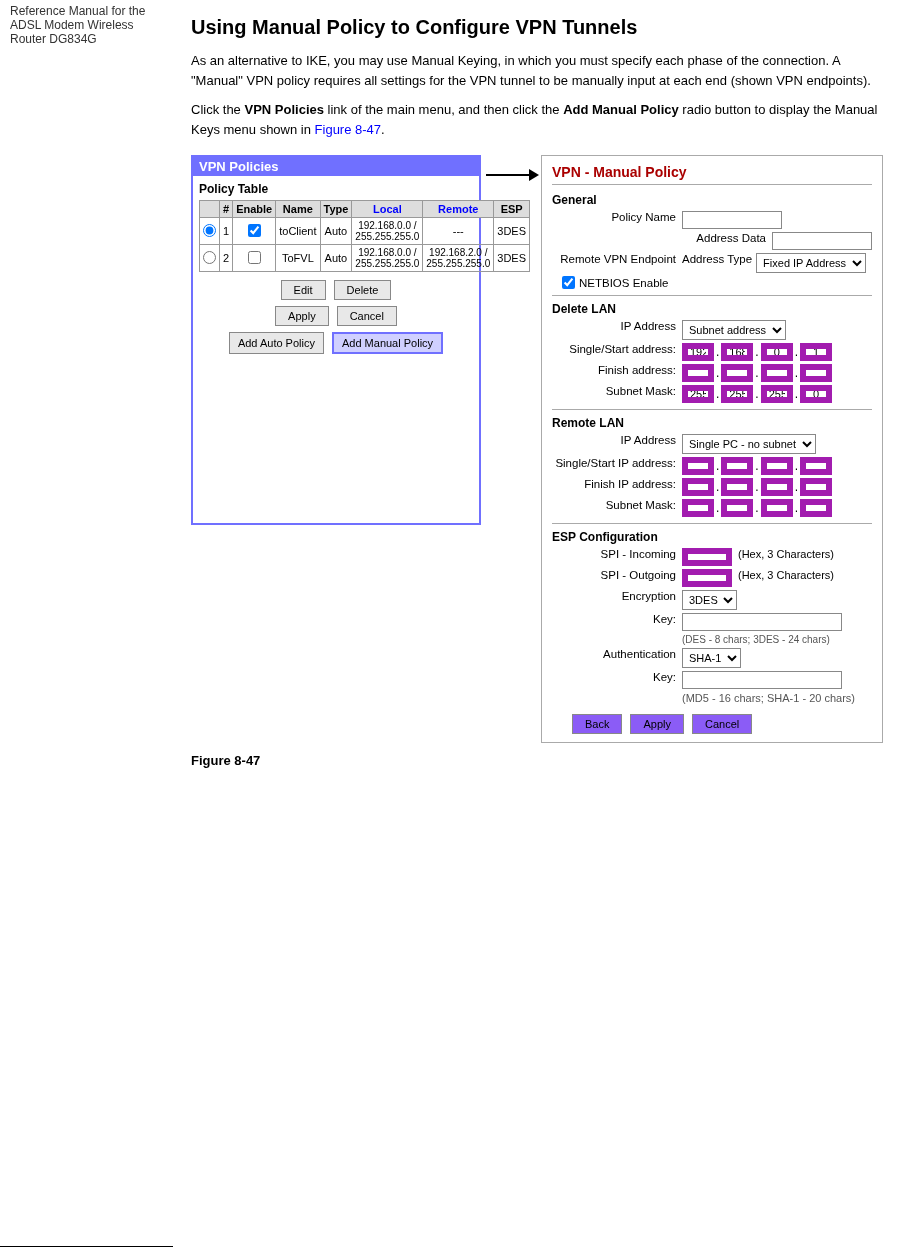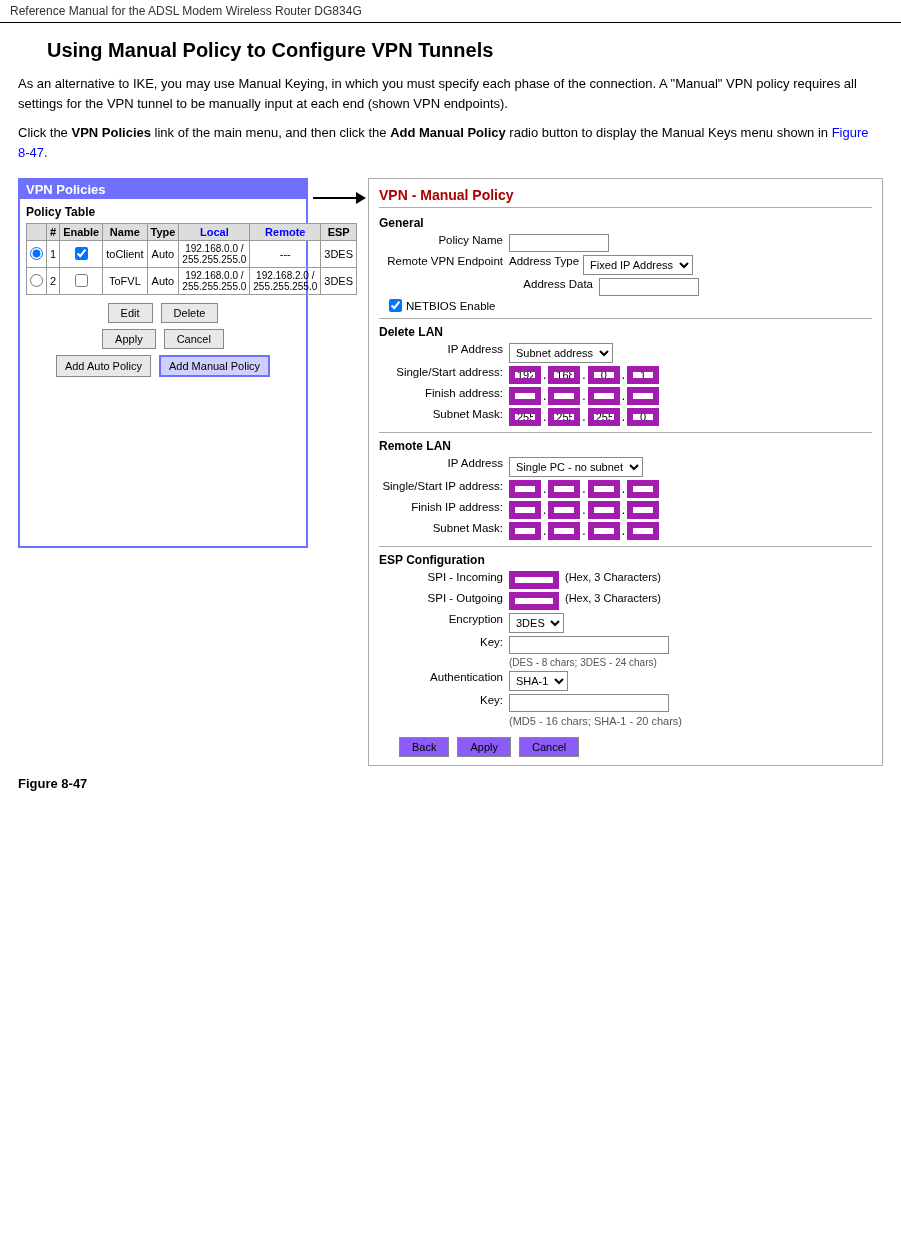--- a/index.html
+++ b/index.html
@@ -9,38 +9,37 @@
       background: #fff;
       color: #000;
       width: 901px;
       min-height: 1247px;
     }
     .page-wrapper {
       width: 901px;
       min-height: 1247px;
       padding: 0;
       display: flex;
-      flex-direction: column;
+      flex-direction: row;
     }
     .top-bar {
       border-bottom: 1px solid #000;
       padding: 4px 10px 4px 10px;
       font-size: 12px;
       color: #333;
     }
     .main-content {
       flex: 1;
       padding: 10px 18px 10px 18px;
     }
     h1.page-title {
       font-size: 20px;
       font-weight: bold;
       margin-bottom: 12px;
       margin-top: 6px;
-      margin-left: 29px;
     }
     .intro-text {
       font-size: 13px;
       line-height: 1.5;
       margin-bottom: 10px;
     }
     .click-text {
       font-size: 13px;
       line-height: 1.5;
       margin-bottom: 16px;
@@ -350,33 +349,33 @@
         <hr class="manual-divider">
 
         <div class="section-header">General</div>
 
         <div class="form-row">
           <span class="form-label">Policy Name</span>
           <input class="small-input" type="text" style="">
         </div>
 
         <div class="form-row">
+          <span class="form-label"></span>
+          <span style="min-width:90px;text-align:right;padding-right:6px;font-size:11.5px;">Address Data</span>
+          <input class="small-input" type="text" style="">
+        </div>
+
+        <div class="form-row">
           <span class="form-label">Remote VPN Endpoint</span>
           <span style="margin-right:4px;">Address Type</span>
           <select class="small-select">
             <option value="Fixed IP Address">Fixed IP Address</option>
           </select>
         </div>
 
-        <div class="form-row">
-          <span class="form-label"></span>
-          <span style="min-width:90px;text-align:right;padding-right:6px;font-size:11.5px;">Address Data</span>
-          <input class="small-input" type="text" style="">
-        </div>
-
         <div class="checkbox-label">
           <input type="checkbox" checked="" style="">
           <span>NETBIOS Enable</span>
         </div>
 
         <hr class="section-divider">
 
         <div class="section-header">Delete LAN</div>
 
         <div class="form-row">

